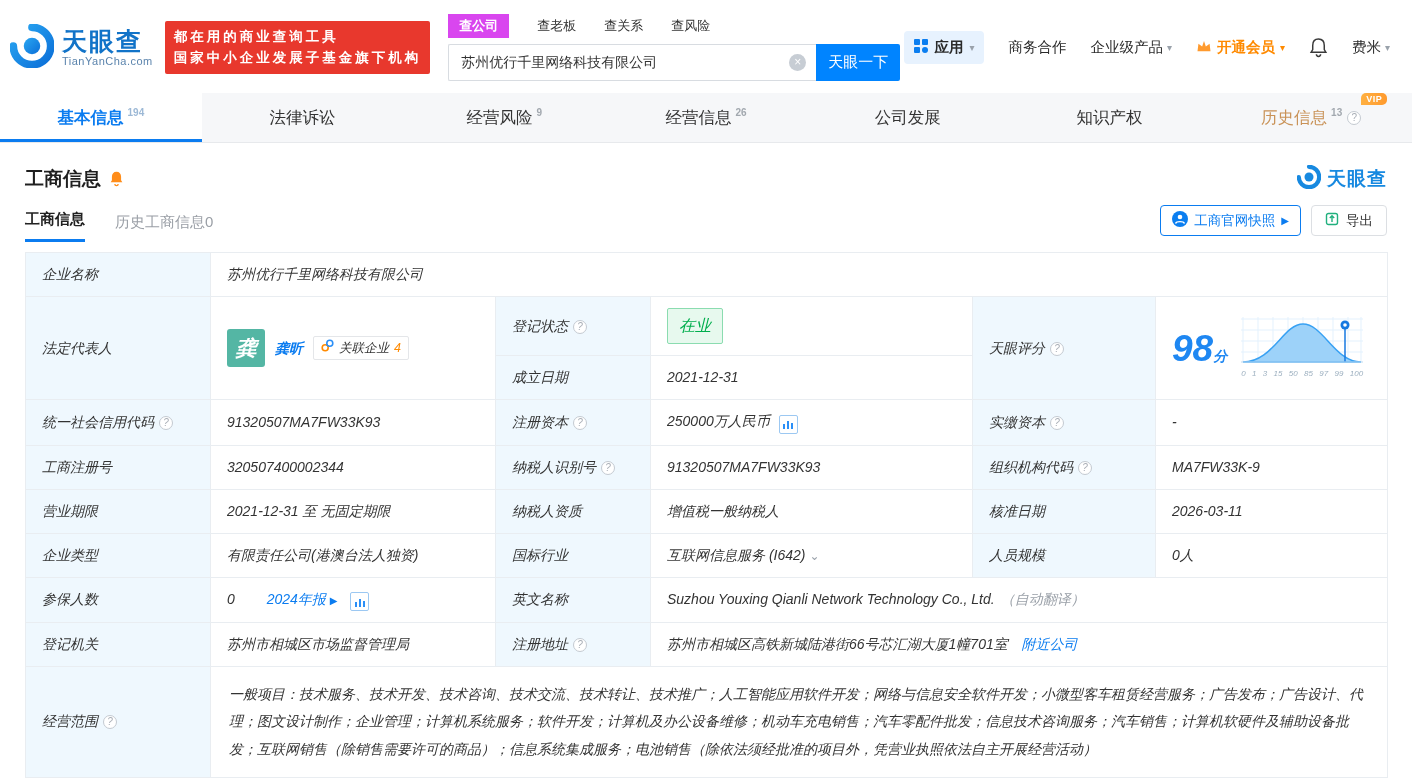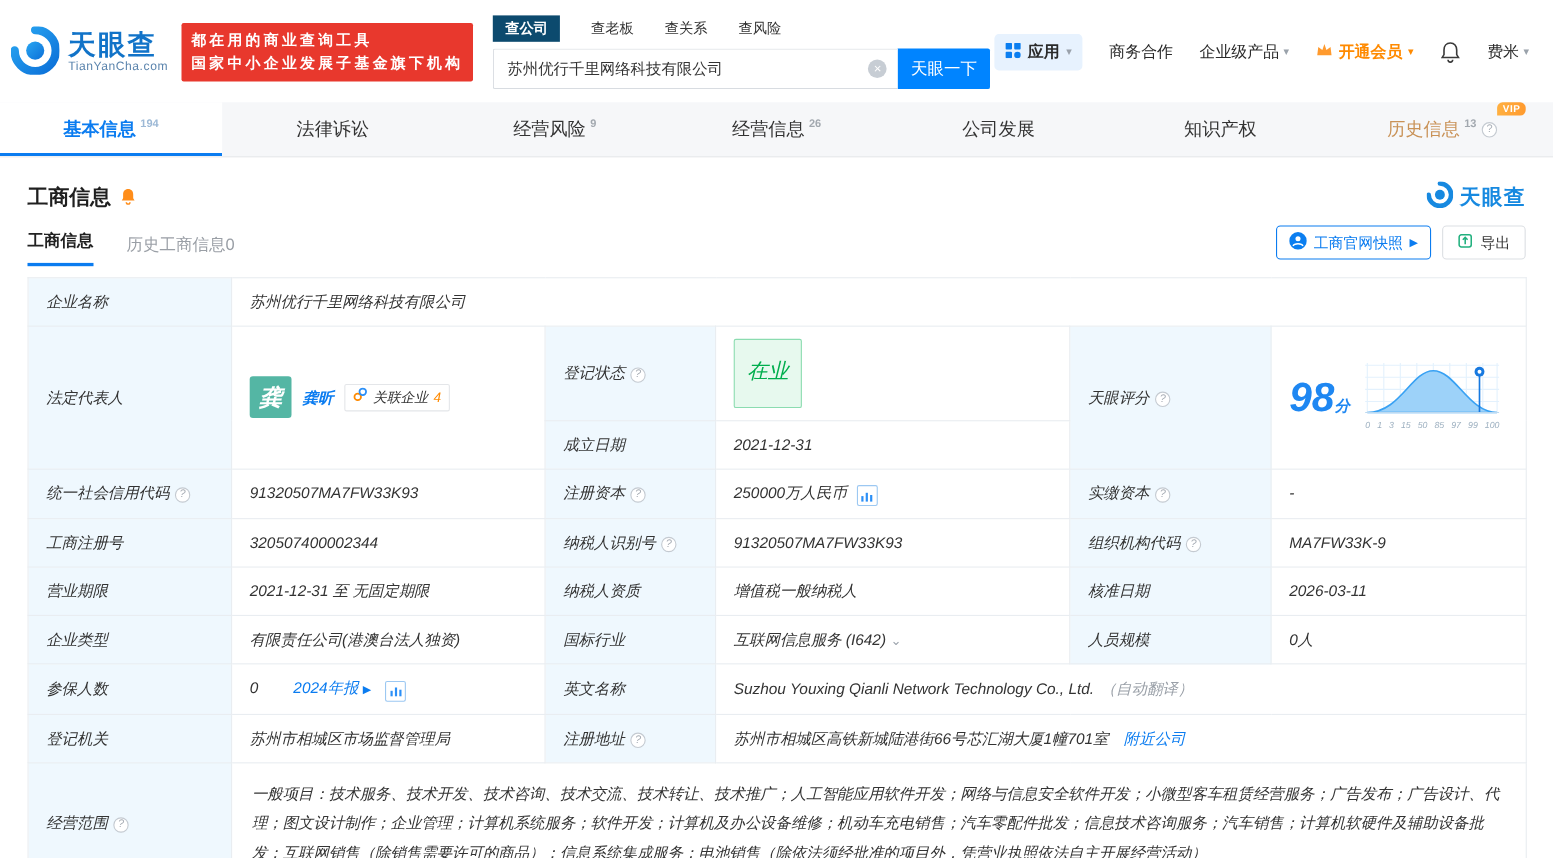--- a/index.html
+++ b/index.html
@@ -15,21 +15,21 @@
   .logo-wrap { display:flex; align-items:center; gap:8px; cursor:pointer; }
   .logo-text .cn { font-size:25px; font-weight:bold; color:#1173c8; line-height:1.05; letter-spacing:2px; }
   .logo-text .en { font-size:11px; color:#5b84ad; letter-spacing:0.5px; }
   .red-banner {
     margin-left:12px; background:#e8382d; color:#ffffff; font-weight:bold; font-size:13.5px;
     padding:6px 9px; line-height:1.55; border-radius:2px; letter-spacing:3px; white-space:nowrap;
   }
   .search-area { margin-left:18px; }
   .search-tabs { display:flex; align-items:flex-end; gap:28px; margin-bottom:0; font-size:13px; height:24px; }
   .search-tab { color:#333; cursor:pointer; padding:3px 0; }
-  .search-tab.active { background:#0c4a6e; color:#fff; padding:3px 11px; font-weight:bold; }
+  .search-tab.active { background:#d946ef; color:#fff; padding:3px 11px; font-weight:bold; }
   .search-row { display:flex; margin-top:6px; }
   .search-input-wrap { position:relative; width:368px; }
   .search-input {
     width:100%; height:37px; border:1px solid #d8dce1; border-right:none;
     padding:0 36px 0 12px; font-size:14px; color:#333; outline:none; border-radius:2px 0 0 2px;
   }
   .clear-btn {
     position:absolute; right:10px; top:10px; width:17px; height:17px; background:#c7cdd4;
     border-radius:50%; color:#fff; text-align:center; line-height:16px; font-size:12px; cursor:pointer;
   }
@@ -92,21 +92,21 @@
   .info td {
     border:1px solid #e9edf1; padding:11px 16px; font-size:14px; color:#333;
     vertical-align:middle; line-height:1.5; word-break:break-word;font-style:italic;
   }
   td.lbl { background:#eff8fe; color:#333; }
   td.scope-val { line-height:1.95; padding:14px 18px; }
   .blue-link { color:#0b7cf0; cursor:pointer; }
   .gray-note { color:#9aa0a8; margin-left:6px; }
   .status-badge {
     display:inline-block; color:#00ae4d; background:#e7f9ee; border:1px solid #8bdcb0;
-    padding:16px 11px; font-size:19px; border-radius:2px;
+    padding:5px 11px; font-size:16px; border-radius:2px;
   }
   .rep-wrap { display:flex; align-items:center; }
   .avatar {
     width:38px; height:38px; background:#54b6a4; color:#fff; font-size:21px; font-weight:bold;
     display:flex; align-items:center; justify-content:center; border-radius:3px; cursor:pointer; flex:none;
   }
   .rep-name { color:#0b7cf0; font-weight:bold; margin-left:10px; cursor:pointer; }
   .related-badge {
     display:inline-flex; align-items:center; gap:5px; border:1px solid #e4e6e9; border-radius:2px;
     padding:2px 7px; font-size:12.5px; color:#333; margin-left:10px; cursor:pointer; background:#fff;

